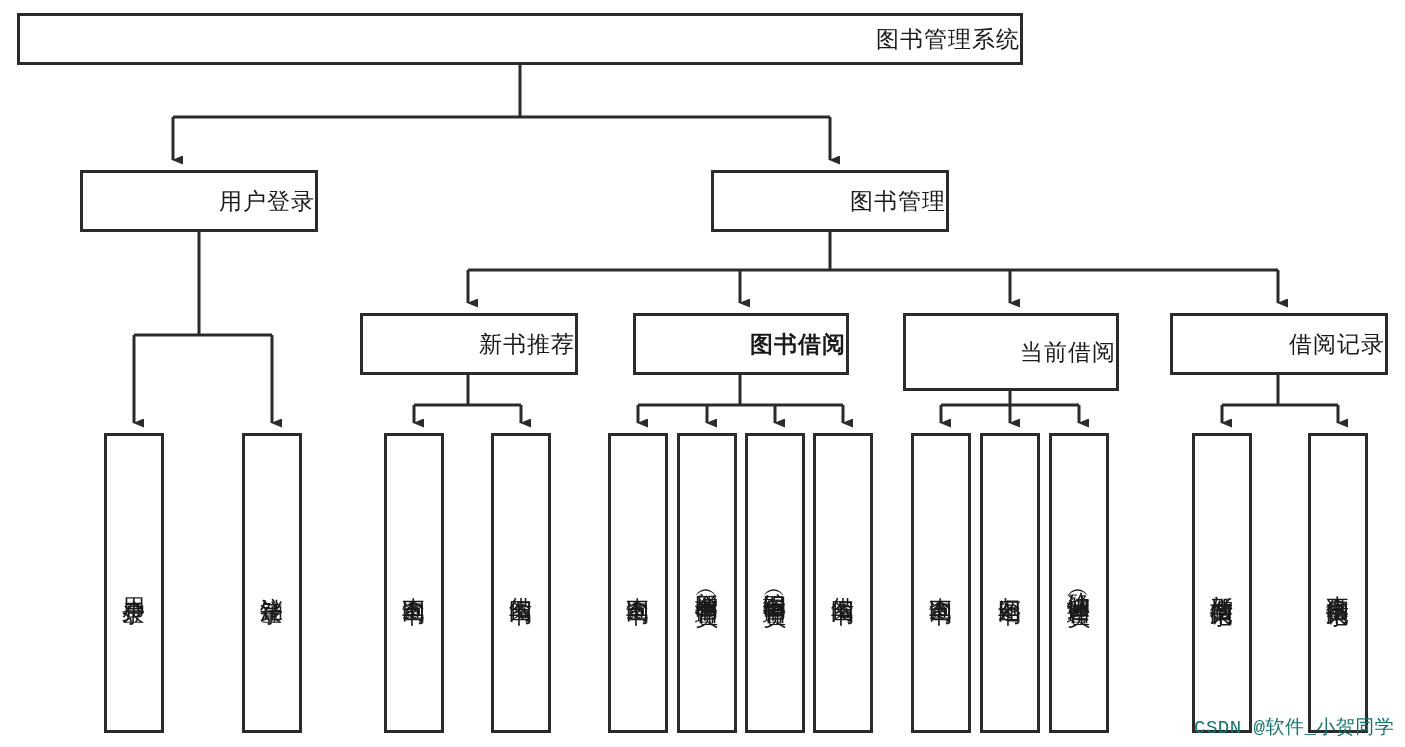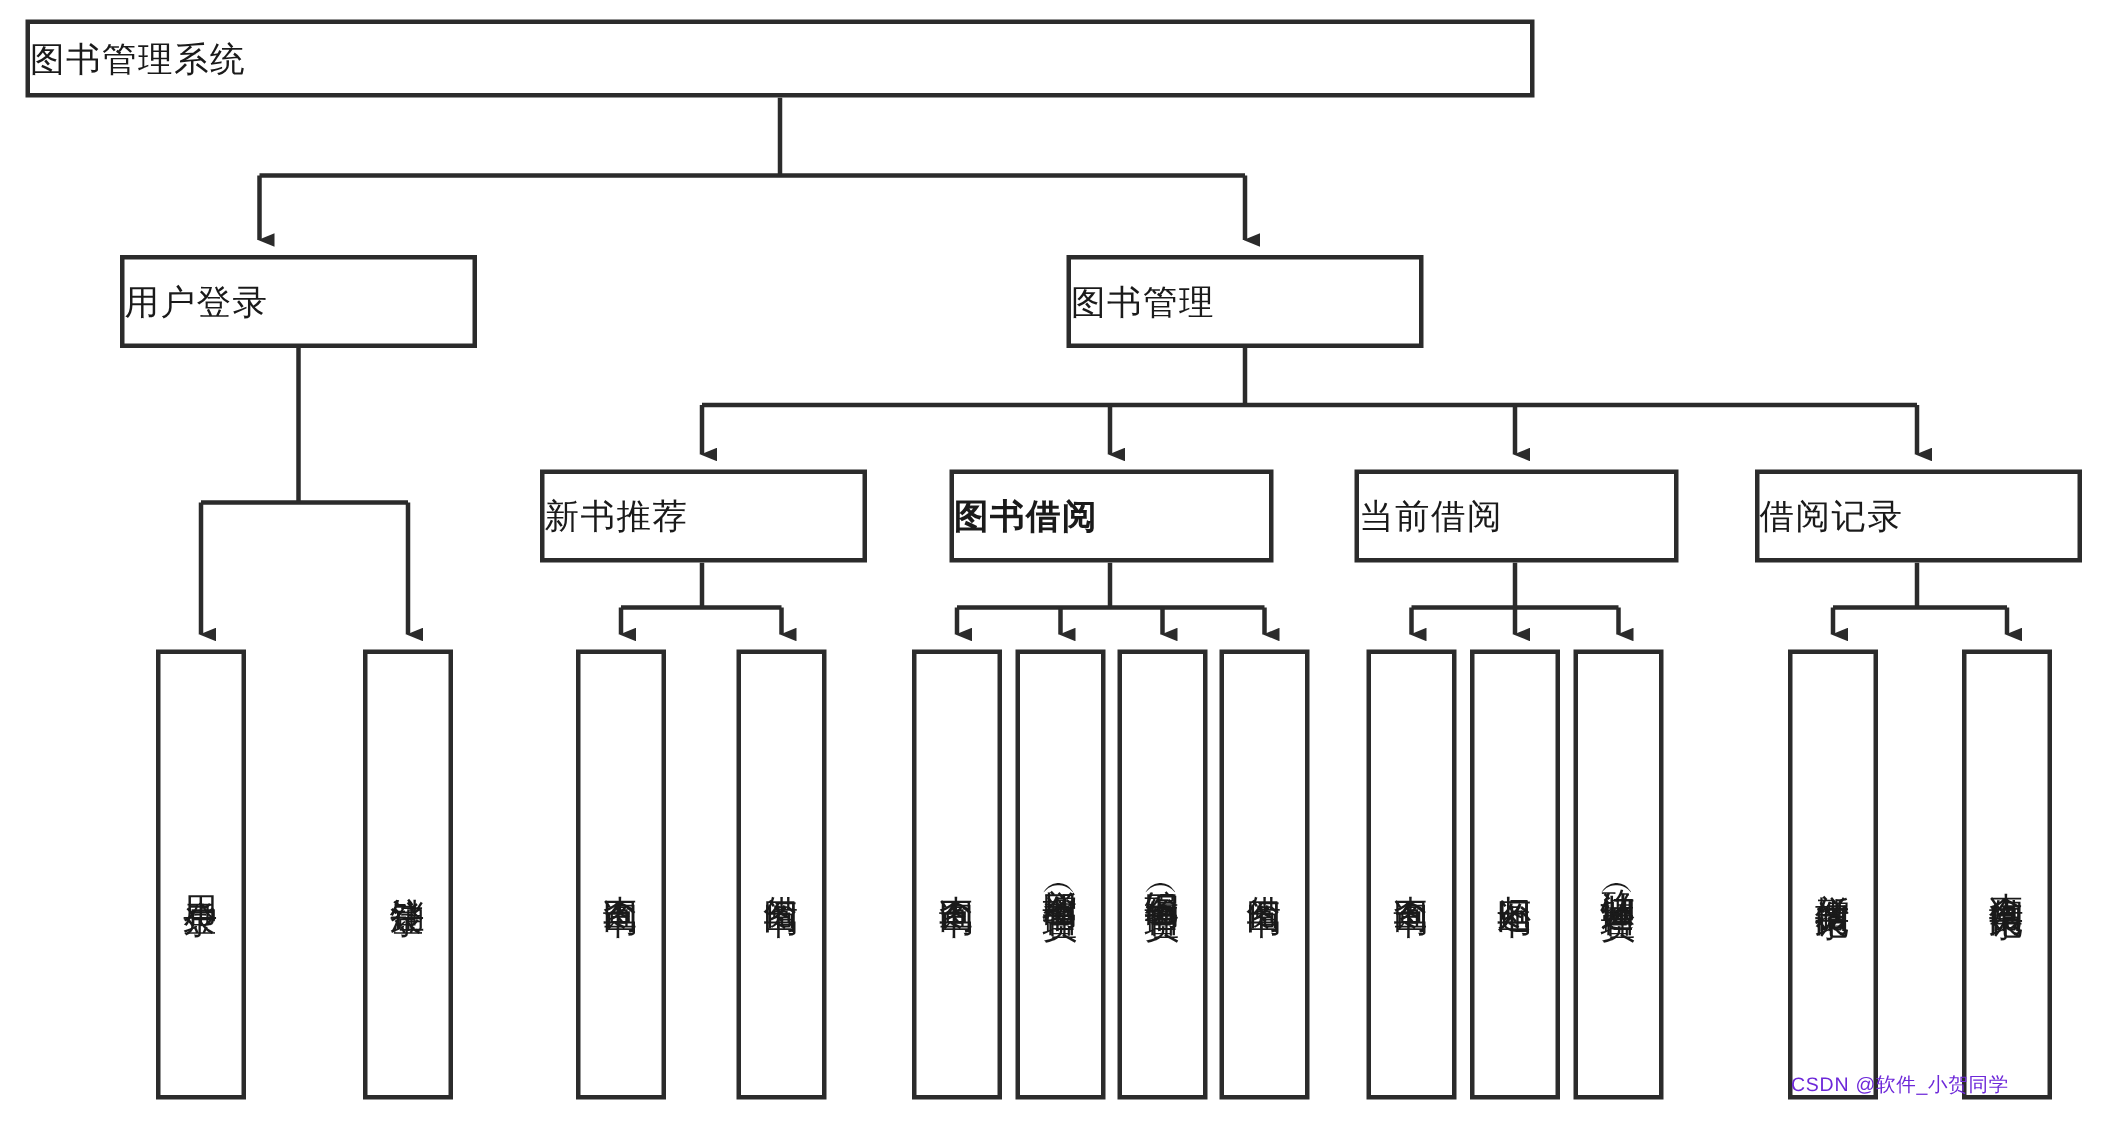--- a/index.html
+++ b/index.html
@@ -15,21 +15,21 @@
     font-family: "Liberation Sans", "DejaVu Sans", sans-serif;
     overflow: hidden;
   }
   .node {
     position: absolute;
     box-sizing: border-box;
     border: 3px solid #2b2b2b;
     background: #ffffff;
     display: flex;
     align-items: center;
-    justify-content: flex-start;
+    justify-content: flex-end;
     color: #1a1a1a;
   }
   .node.h {
     font-size: 23px;
     line-height: 1.15;
     letter-spacing: 1px;
   }
   .node.v {
     font-size: 23px;
     line-height: 1.22;
@@ -47,25 +47,25 @@
   svg.edges {
     position: absolute;
     left: 0;
     top: 0;
     width: 1405px;
     height: 747px;
     pointer-events: none;
   }
   .watermark {
     position: absolute;
-    font-size: 13px;
-    color: #6d28d9;
+    font-size: 19px;
+    color: #0f766e;
     letter-spacing: 0.5px;
     white-space: nowrap;
-    font-family: Liberation Sans, sans-serif;
+    font-family: Liberation Mono, monospace;
   }
 </style>
 </head>
 <body>
 
 <div id="canvas">
 
   <svg class="edges" viewBox="0 0 1405 747">
     <defs>
       <marker id="arrow" markerWidth="9" markerHeight="11" refX="4.5" refY="10" orient="auto" markerUnits="userSpaceOnUse">
@@ -126,21 +126,21 @@
   <div class="node h" style="left:360px; top:313px; width:218px; height:62px;">
     <span>新书推荐</span>
   </div>
 
   <div class="node h" style="left:711px; top:170px; width:238px; height:62px;">
     <span>图书管理</span>
   </div>
   <div class="node h" style="left:633px; top:313px; width:216px; height:62px;font-weight:bold;">
     <span>图书借阅</span>
   </div>
-  <div class="node h" style="left:903px; top:313px; width:216px; height:62px;">
+  <div class="node h" style="left:903px; top:313px; width:216px; height:78px;">
     <span>当前借阅</span>
   </div>
   <div class="node h" style="left:1170px; top:313px; width:218px; height:62px;">
     <span>借阅记录</span>
   </div>
 
   <div class="node v" style="left:104px; top:433px; width:60px; height:300px;">
     <span>用户登录</span>
   </div>
   <div class="node v" style="left:242px; top:433px; width:60px; height:300px;">

